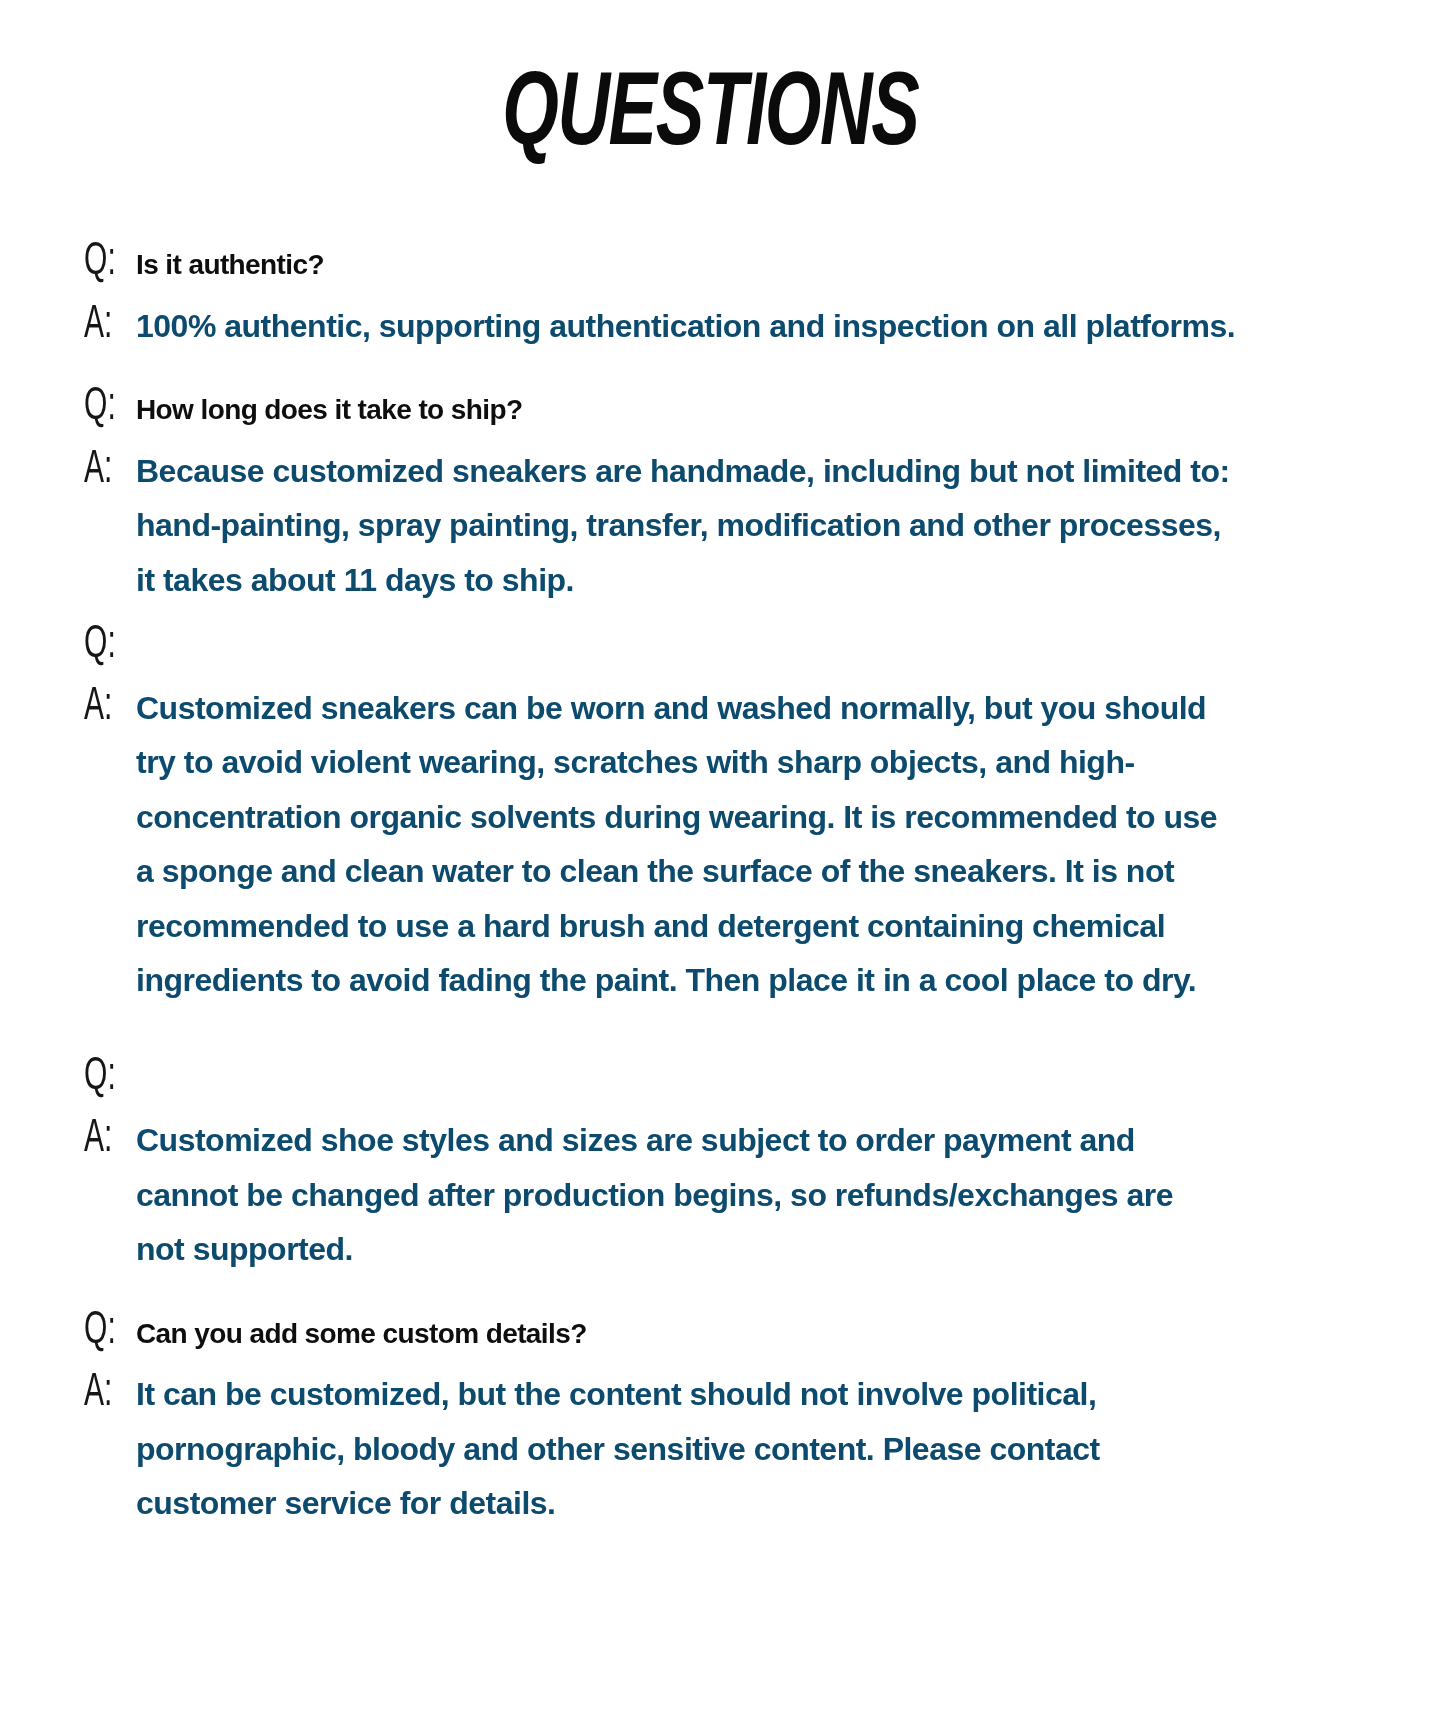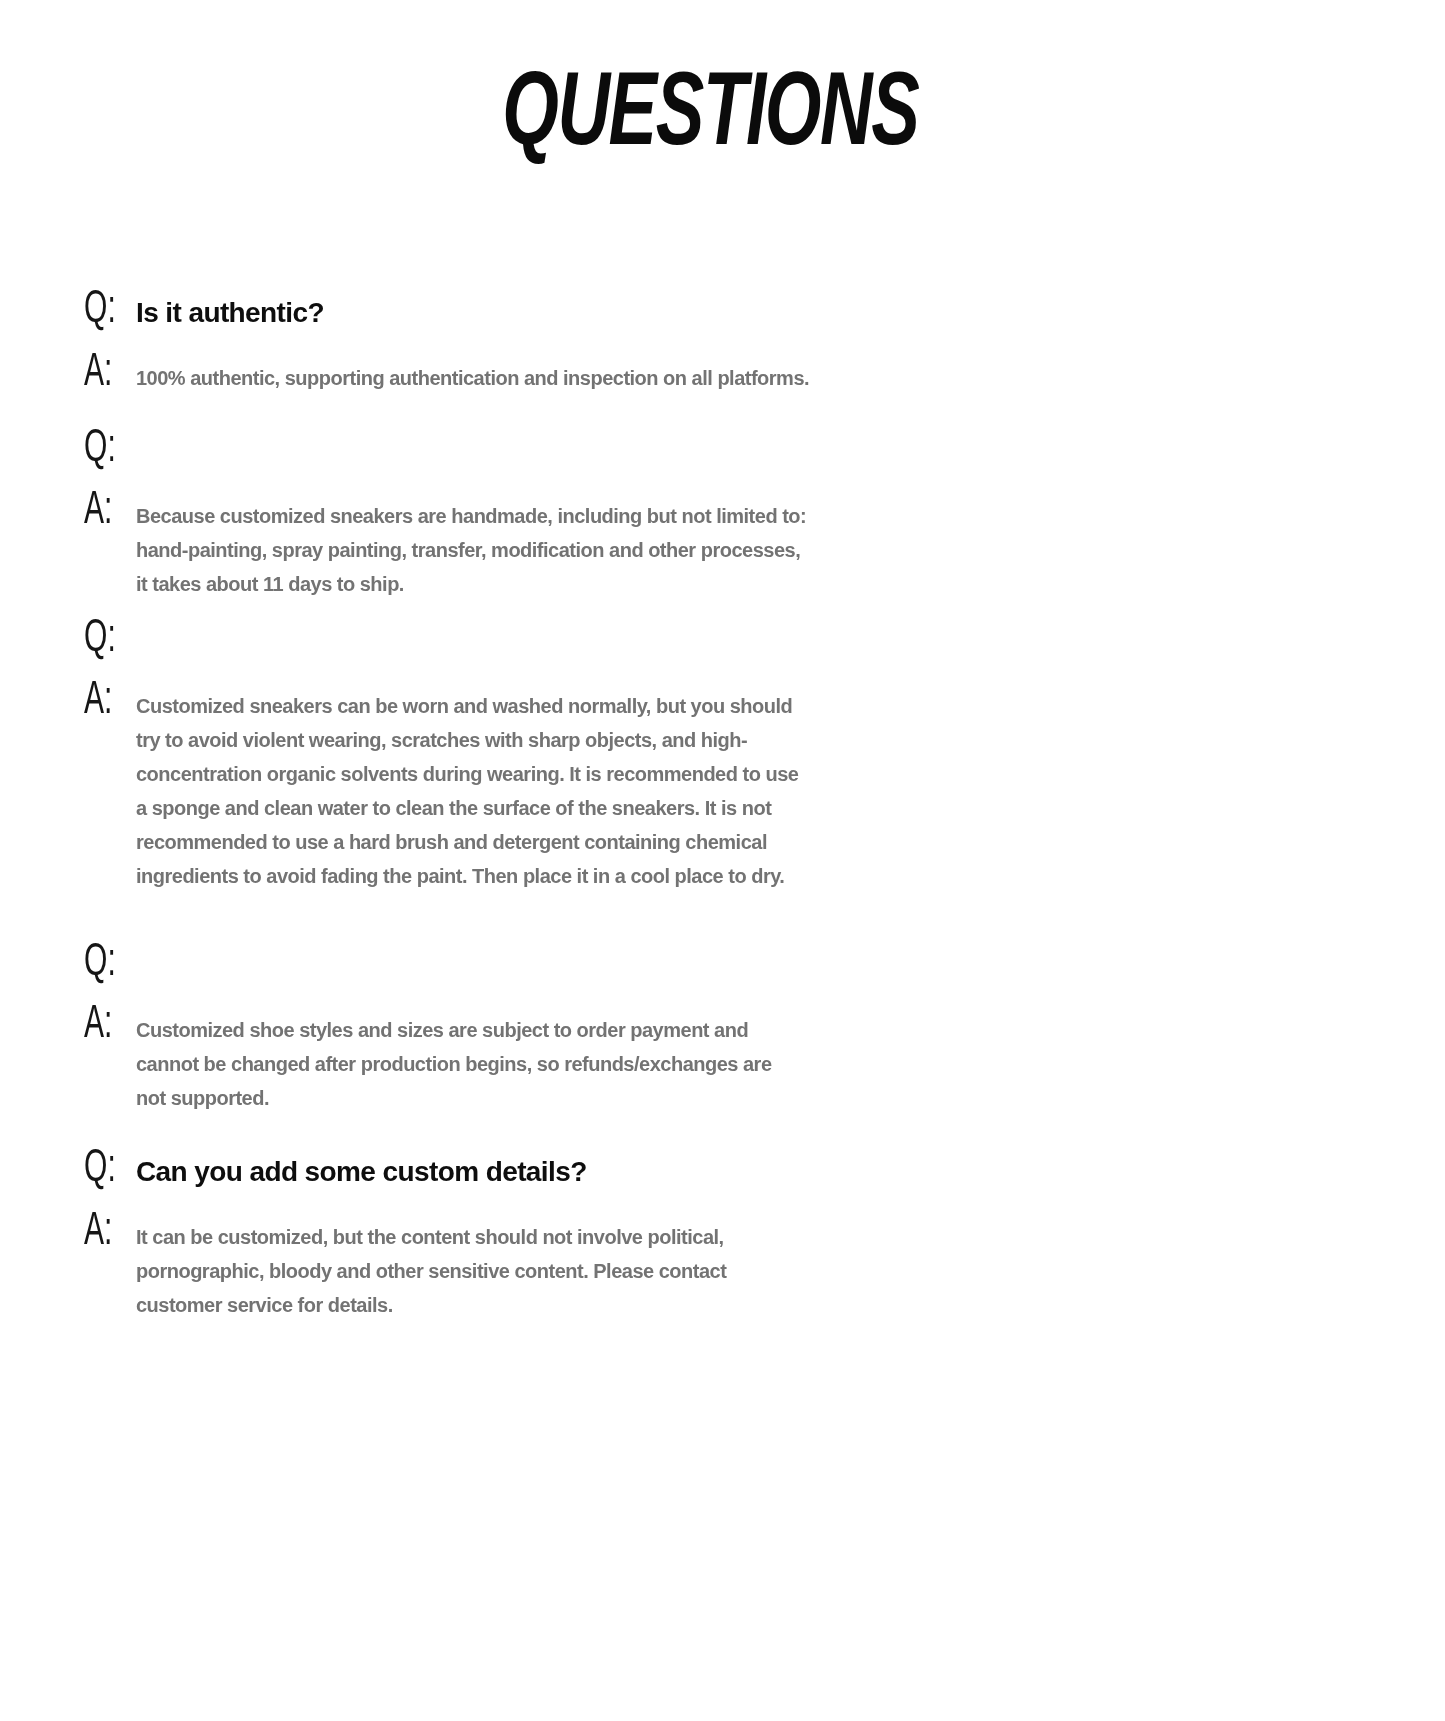--- a/index.html
+++ b/index.html
@@ -15,21 +15,21 @@
     font-family: "Liberation Sans", sans-serif;
     -webkit-font-smoothing: antialiased;
   }
   .page {
     box-sizing: border-box;
     width: 1445px;
     height: 1721px;
     padding: 52px 108px 0 84px;
   }
   .title {
-    margin: 0 0 118px 0;
+    margin: 0 0 70px 0;
     text-align: center;
     font-size: 104px;
     line-height: 1.08;
     font-weight: 700;
     font-style: italic;
     color: #0b0b0b;
     letter-spacing: -2px;
     white-space: nowrap;
   }
   .title-inner {
@@ -65,25 +65,25 @@
   .qtext {
     flex: 1;
     font-size: 28px;
     line-height: 1.2;
     font-weight: 700;
     letter-spacing: -0.6px;
     color: #0e0e0e;
   }
   .atext {
     flex: 1;
-    font-size: 20px;
+    font-size: 32px;
     line-height: 1.7;
     font-weight: 700;
     letter-spacing: -0.5px;
-    color: #737373;
+    color: #0c4a6e;
     white-space: pre-line;
   }
 </style>
 </head>
 <body>
 
 <div class="page">
 
   <h1 class="title"><span class="title-inner">QUESTIONS</span></h1>
 
@@ -94,20 +94,21 @@
     </div>
     <div class="arow">
       <span class="prefix"><span class="prefix-inner">A:</span></span>
       <span class="atext">100% authentic, supporting authentication and inspection on all platforms.</span>
     </div>
   </div>
 
   <div class="faq-item gap-sm">
     <div class="qrow">
       <span class="prefix"><span class="prefix-inner">Q:</span></span>
+      <span class="qtext">How long does it take to ship?</span>
     </div>
     <div class="arow">
       <span class="prefix"><span class="prefix-inner">A:</span></span>
       <span class="atext">Because customized sneakers are handmade, including but not limited to:
 hand-painting, spray painting, transfer, modification and other processes,
 it takes about 11 days to ship.</span>
     </div>
   </div>
 
   <div class="faq-item gap-lg">

